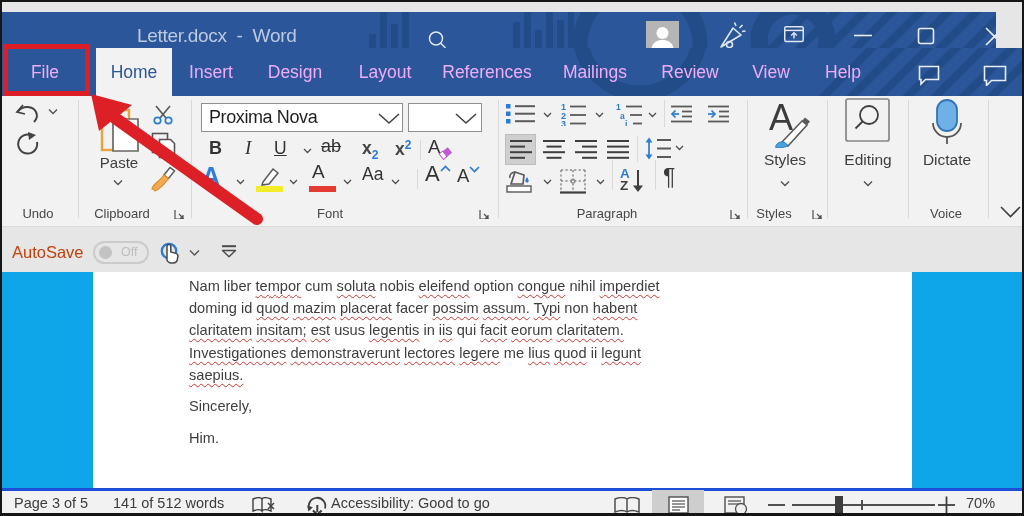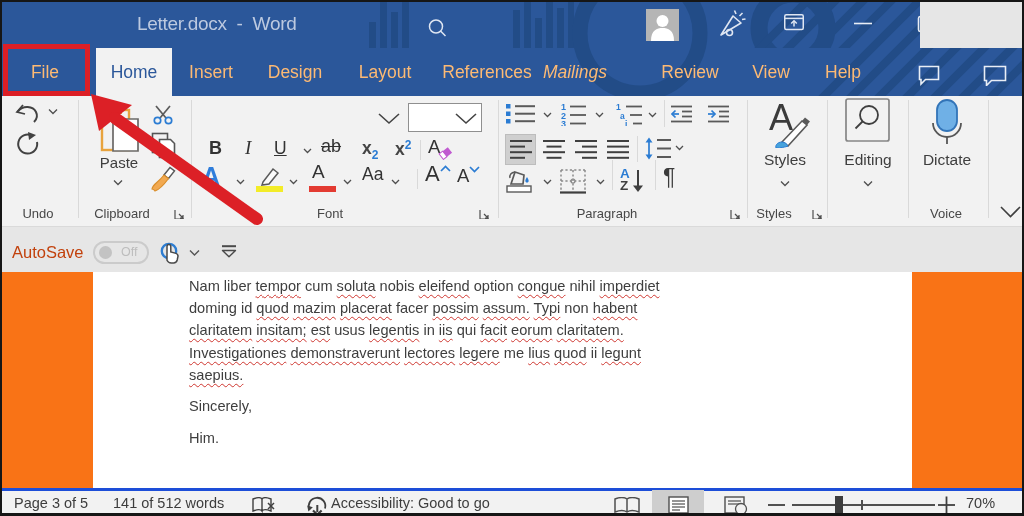--- a/index.html
+++ b/index.html
@@ -2,35 +2,35 @@
 <html><head>
 <meta charset="utf-8">
 <style>
   * { margin:0; padding:0; box-sizing:border-box; }
   html,body { width:1024px; height:516px; overflow:hidden; }
   body { font-family:"Liberation Sans", sans-serif; position:relative; background:#e6e6e6; }
   .abs { position:absolute; }
   
   #frame { position:absolute; left:0; top:0; width:1024px; height:516px; border:solid #161616; border-width:2px 2px 3px 2px; z-index:90; pointer-events:none; }
   
-  #titlebar { position:absolute; left:0; top:0; width:920px; height:48px; background:#2b579a; overflow:hidden; }
+  #titlebar { position:absolute; left:0; top:12px; width:996px; height:48px; background:#2b579a; overflow:hidden; }
   #tabrow { position:absolute; left:0; top:48px; width:1024px; height:48px; background:#2b579a; overflow:hidden; }
   .ttext { color:#bcc9e0; font-size:19px; letter-spacing:-0.3px; }
-  .tab { position:absolute; top:0; height:48px; line-height:48px; color:#fdba74; font-size:17.5px; text-align:center; }
+  .tab { position:absolute; top:0; height:48px; line-height:48px; color:#f0abfc; font-size:17.5px; text-align:center; }
   #hometab { position:absolute; left:96px; top:0; width:76px; height:48px; background:#f2f2f2; color:#2b579a; line-height:48px; text-align:center; font-size:17.5px; }
   
   #ribbon { position:absolute; left:0; top:96px; width:1024px; height:130px; background:#f2f2f2; }
   .sep { position:absolute; top:4px; width:1px; height:118px; background:#d9d9d9; }
   .glabel { position:absolute; top:110px; font-size:13px; color:#474747; text-align:center; }
   .launcher { position:absolute; top:113px; width:10px; height:10px; }
   .chev { stroke:#4f4f4f; stroke-width:1.3; fill:none; }
   
   #qat { position:absolute; left:0; top:226px; width:1024px; height:46px; background:#e6e6e6; border-top:1px solid #dadada; }
   
-  #docarea { position:absolute; left:0; top:272px; width:1024px; height:216px; background:#f97316; }
+  #docarea { position:absolute; left:0; top:272px; width:1024px; height:216px; background:#0ea5e9; }
   #page { position:absolute; left:93px; top:0; width:819px; height:216px; background:#ffffff; }
   .dline { position:absolute; left:189px; font-size:14.6px; color:#3e3e3e; white-space:pre; }
   .sq { text-decoration:underline; text-decoration-style:wavy; text-decoration-color:#cf3730; text-decoration-thickness:1px; text-underline-offset:3px; }
   
   #status { position:absolute; left:0; top:488px; width:1024px; height:28px; background:#f2f2f2; border-top:3px solid #1d4ed8; font-size:14.5px; color:#3d3d3d; }
   .stext { position:absolute; top:4px; }
   svg { display:block; }
 </style>
 </head>
 <body>
@@ -120,21 +120,21 @@
         <line x1="980" y1="60" x2="1050" y2="-10"></line>
     </g>
     <circle cx="640" cy="-15" r="60" stroke="#224c87" stroke-width="15" fill="none"></circle>
   </svg>
   <div id="hometab">Home</div>
   <div class="tab" style="left:10px;width:70px;">File</div>
   <div class="tab" style="left:176px;width:70px;">Insert</div>
   <div class="tab" style="left:350px;width:70px;">Layout</div>
   <div class="tab" style="left:260px;width:70px;">Design</div>
   <div class="tab" style="left:442px;width:90px;">References</div>
-  <div class="tab" style="left:535px;width:80px;font-style:italic;">Mailings</div>
+  <div class="tab" style="left:555px;width:80px;">Mailings</div>
   <div class="tab" style="left:655px;width:70px;">Review</div>
   <div class="tab" style="left:741px;width:60px;">View</div>
   <div class="tab" style="left:813px;width:60px;">Help</div>
   <svg class="abs" style="left:918px;top:16px" width="23" height="22">
       <path d="M1.5 2.5 h19 v13 h-13 l-4.5 4.5 v-4.5 h-1.5 Z" stroke="#e9eef6" stroke-width="1.6" fill="none"></path>
     </svg>
   <svg class="abs" style="left:983px;top:16px" width="25" height="22">
       <path d="M1.5 2.5 h21 v14 h-14 l-5 5 v-5 h-2 Z" stroke="#e9eef6" stroke-width="1.6" fill="none"></path>
     </svg>
 </div>
@@ -190,20 +190,21 @@
   </svg>
   <svg class="abs" style="left:149px;top:68px" width="28" height="28">
     <path d="M15 11 L21 3.5 L25.5 7 L19.5 14.5 Z" fill="#ffffff" stroke="#5a5a5a" stroke-width="1.5"></path>
     <path d="M3 25 C4 20 9 19 15 11 L19.5 14.5 C14 22 9 26 6 27 C5 25.5 4.5 25.2 3 25 Z" fill="#f2a950" stroke="#d98e2b" stroke-width="1.2"></path>
   </svg>
   <div class="glabel" style="left:85px;width:74px;">Clipboard</div>
   <svg class="launcher" style="left:174px" width="11" height="11">
       <path d="M1 1 v9 h9 M5 5 l4 4 M9 6 v3 h-3" stroke="#4f4f4f" stroke-width="1.2" fill="none"></path>
     </svg>
 
+  <div class="abs" style="left:201px;top:7px;width:202px;height:29px;background:#ffffff;border:1px solid #8f8f8f;font-size:18px;color:#1f1f1f;line-height:27px;padding-left:7px;letter-spacing:-0.4px;">Proxima Nova</div>
   <svg class="abs" style="left:378px;top:17px" width="22" height="12">
       <path d="M1 1 L11 10 L21 1" stroke="#444" stroke-width="1.6" fill="none"></path>
     </svg>
   <div class="abs" style="left:408px;top:7px;width:74px;height:29px;background:#ffffff;border:1px solid #8f8f8f;"></div>
   <svg class="abs" style="left:455px;top:17px" width="22" height="12">
       <path d="M1 1 L11 10 L21 1" stroke="#444" stroke-width="1.6" fill="none"></path>
     </svg>
   <div class="abs" style="left:209px;top:42px;font-size:18px;font-weight:bold;color:#333333;">B</div>
   <div class="abs" style="left:245px;top:41px;font-size:19px;font-style:italic;font-family:'Liberation Serif',serif;color:#333333;">I</div>
   <div class="abs" style="left:274px;top:42px;font-size:17.5px;text-decoration:underline;color:#333333;">U</div>

